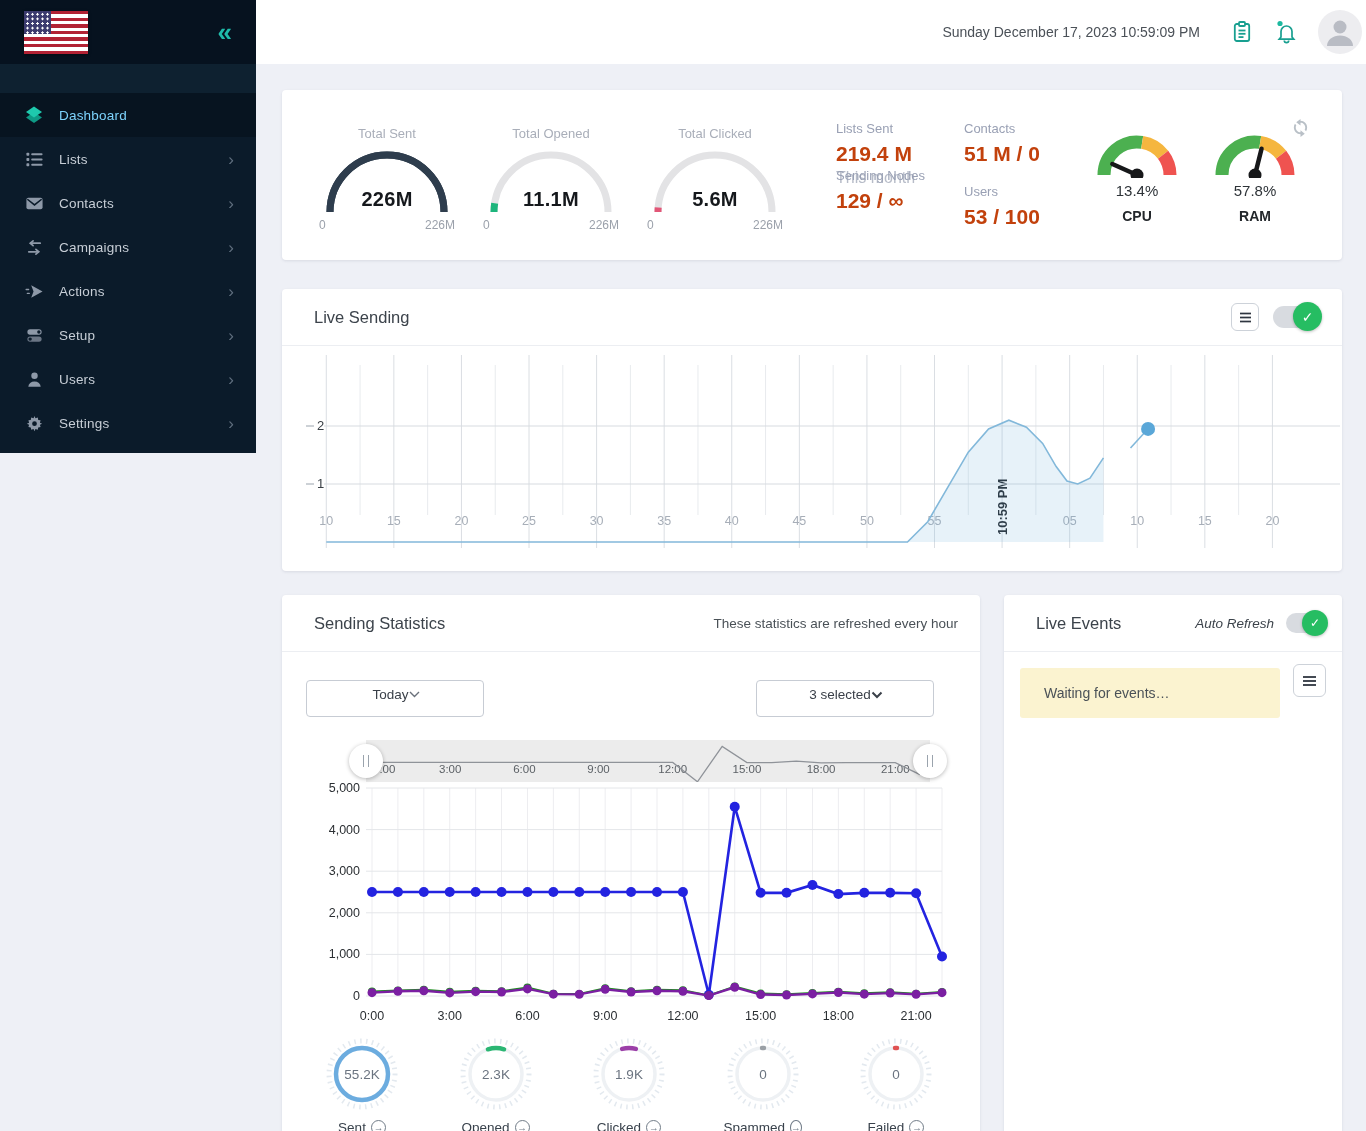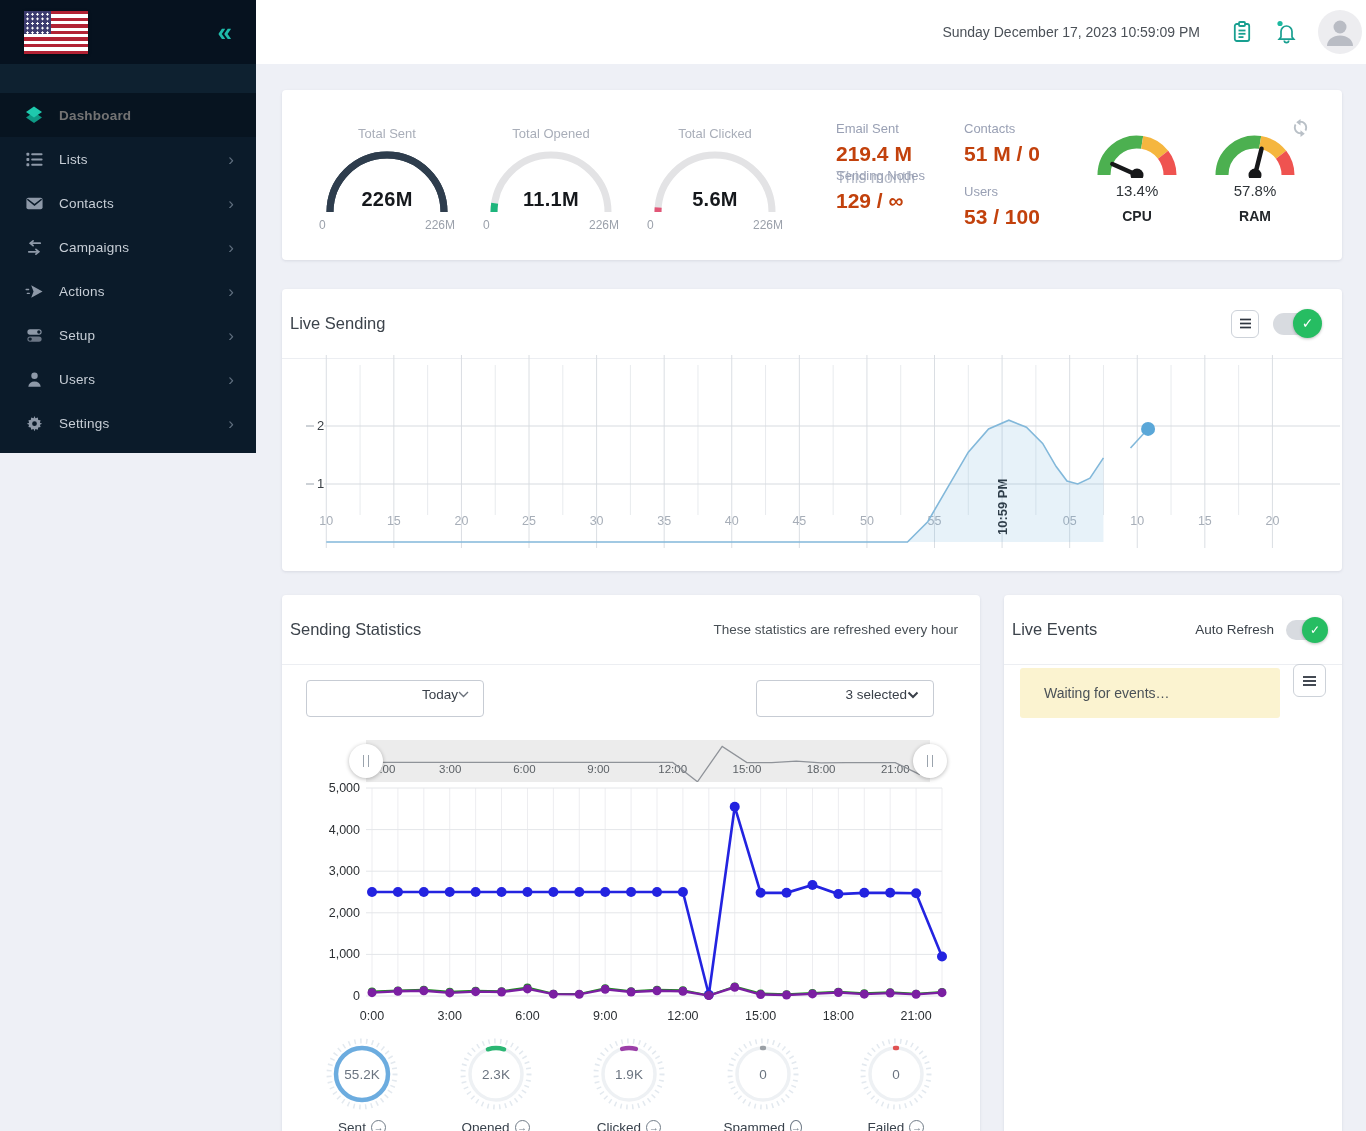--- a/index.html
+++ b/index.html
@@ -16,39 +16,39 @@
     background-color:#3c3b6e;
     background-image:radial-gradient(#fff 1px, rgba(255,255,255,0) 1.2px);
     background-size:5px 4.6px; background-position:1px 1px; }
   .collapse { color:#1fbcab; font-size:26px; font-weight:bold; cursor:pointer; line-height:1; }
   .side-band { height:29px; background:#0e2130; }
   .menu { background:#0b1b2a; padding-bottom:8px; }
   .mitem { height:44px; display:flex; align-items:center; padding:0 22px 0 24px; cursor:pointer; }
   .mitem.active { background:#071420; }
   .micon { width:20px; height:20px; margin-right:15px; display:flex; align-items:center; justify-content:center; flex:0 0 20px; }
   .mlabel { font-size:13.5px; color:#c7ced6; letter-spacing:.2px; }
-  .mitem.active .mlabel { color:#737373; font-weight:bold; }
+  .mitem.active .mlabel { color:#7dd3fc; font-weight:normal; }
   .chev { margin-left:auto; color:#5f6e7e; font-size:17px; line-height:1; }
 
   
   .topbar { position:absolute; left:256px; top:0; width:1110px; height:64px; background:#fff;
     display:flex; align-items:center; justify-content:flex-end; padding-right:4px; }
   .tb-date { color:#4b5158; font-size:14px; margin-right:20px; }
   .tb-icon { width:26px; height:26px; margin:0 9px; display:flex; align-items:center; justify-content:center; cursor:pointer; position:relative; }
   .avatar { width:44px; height:44px; border-radius:50%; background:#ededf0; margin-left:10px; display:flex; align-items:center; justify-content:center; cursor:pointer; }
 
   
   .card { position:absolute; background:#fff; border-radius:4px; box-shadow:0 1px 3px rgba(20,30,60,.10); }
   #card-overview { left:282px; top:90px;  width:1060px; height:170px; }
   #card-live     { left:282px; top:289px; width:1060px; height:282px; }
   #card-stats    { left:282px; top:595px; width:698px;  height:610px; }
   #card-events   { left:1004px; top:595px; width:338px; height:610px; }
 
-  .card-head { height:70px; display:flex; align-items:center; justify-content:space-between;
-    padding:0 22px 0 8px; border-bottom:1px solid #eceef2;text-align:right; }
+  .card-head { height:57px; display:flex; align-items:center; justify-content:space-between;
+    padding:0 22px 0 32px; border-bottom:1px solid #eceef2;text-align:right; }
   .card-title { font-size:16.5px; color:#3c434b; font-weight:500; }
   .head-note { font-size:13.5px; color:#4a5157; }
 
   
   .ov-gauge { position:absolute; width:140px; text-align:center; top:0; height:160px; }
   .ov-label { position:absolute; top:36px; width:100%; font-size:13px; color:#a9aeb9; }
   .ov-svg { position:absolute; top:56px; left:0; }
   .ov-value { position:absolute; top:98px; width:100%; font-size:20px; font-weight:bold; color:#15181c; letter-spacing:.3px; }
   .ov-min { position:absolute; top:128px; left:2px; font-size:12px; color:#9ba1ab; }
   .ov-max { position:absolute; top:128px; right:2px; font-size:12px; color:#9ba1ab; }
@@ -68,41 +68,41 @@
   .toggle { position:relative; width:47px; height:22px; background:#d8dbe0; border-radius:12px; cursor:pointer; }
   .toggle .tknob { position:absolute; right:-2px; top:-4px; width:29px; height:29px; border-radius:50%;
     background:#26bd62; color:#fff; font-size:14px; display:flex; align-items:center; justify-content:center;
     box-shadow:0 1px 3px rgba(0,0,0,.25); }
   .toggle.small { width:40px; height:20px; }
   .toggle.small .tknob { width:26px; height:26px; top:-3px; font-size:12px; }
   .live-controls { display:flex; align-items:center; gap:14px; }
 
   
   .select { position:absolute; height:37px; width:178px; border:1px solid #c7ccd4; border-radius:4px;
-    background:#fff; display:flex; align-items:center; justify-content:flex-end;
+    background:#fff; display:flex; align-items:center; justify-content:center;
     padding:0 14px 8px 16px; font-size:13.5px; color:#3a4049; cursor:pointer; }
 
   
   .nav-strip { position:absolute; left:84px; top:145px; width:564px; height:42px; background:#ececec; overflow:hidden; }
   .grip-btn { position:absolute; width:34px; height:34px; border-radius:50%; background:#fff;
     box-shadow:0 1px 4px rgba(0,0,0,.28); top:149px; display:flex; align-items:center; justify-content:center; cursor:ew-resize; z-index:3; }
   .grip { width:6px; height:12px; border-left:1.5px solid #9aa3ad; border-right:1.5px solid #9aa3ad; }
 
   
   .knob-row { position:absolute; left:42px; top:441px; width:610px; display:flex; justify-content:space-between; }
   .knob-block { width:76px; text-align:center; }
   .knob-label { margin-top:4px; font-size:13.5px; color:#39424c; display:flex; align-items:center; justify-content:center; gap:5px; cursor:pointer; }
   .circle-arrow { width:15px; height:15px; border:1px solid #717c88; border-radius:50%;
     font-size:9.5px; line-height:13px; color:#717c88; display:inline-block; text-align:center; }
 
   
   .waiting-box { position:absolute; left:16px; top:73px; width:260px; height:50px; background:#fbf3d0;
     border-radius:3px; display:flex; align-items:center; padding-left:24px; font-size:14px; color:#4a5157; }
   .events-right { display:flex; align-items:center; gap:12px; }
-  .ar-label { font-size:13.5px; color:#3c434b; }
+  .ar-label { font-size:13.5px; color:#3c434b;font-style:italic; }
 </style>
 </head>
 <body>
 
 <aside class="sidebar">
   <div class="side-head">
     <div class="flag"></div>
     <span class="collapse">«</span>
   </div>
   <div class="side-band"></div>
@@ -251,21 +251,21 @@
     <svg class="ov-svg semi-gauge" width="140" height="72">
         <path d="M13 66 A57 57 0 0 1 126.99999913184035 65.99005162331414" stroke="#e3e3e5" stroke-width="7" fill="none"></path>
         <path d="M13 66 A57 57 0 0 1 13.175516896143812 61.53031097507197" stroke="#e25677" stroke-width="7" fill="none"></path>
       </svg>
     <div class="ov-value">5.6M</div>
     <div class="ov-min">0</div>
     <div class="ov-max">226M</div>
   </div>
 
   <div class="stat" style="left:554px;top:31px">
-    <div class="stat-label">Email Sent</div>
+    <div class="stat-label">Lists Sent</div>
     <div class="stat-value">219.4 M</div>
     <div class="stat-note">This month</div>
   </div>
   <div class="stat" style="left:682px;top:31px">
     <div class="stat-label">Contacts</div>
     <div class="stat-value">51 M / 0</div>
   </div>
   <div class="stat" style="left:554px;top:78px">
     <div class="stat-label">Sending Nodes</div>
     <div class="stat-value">129 / ∞</div>

